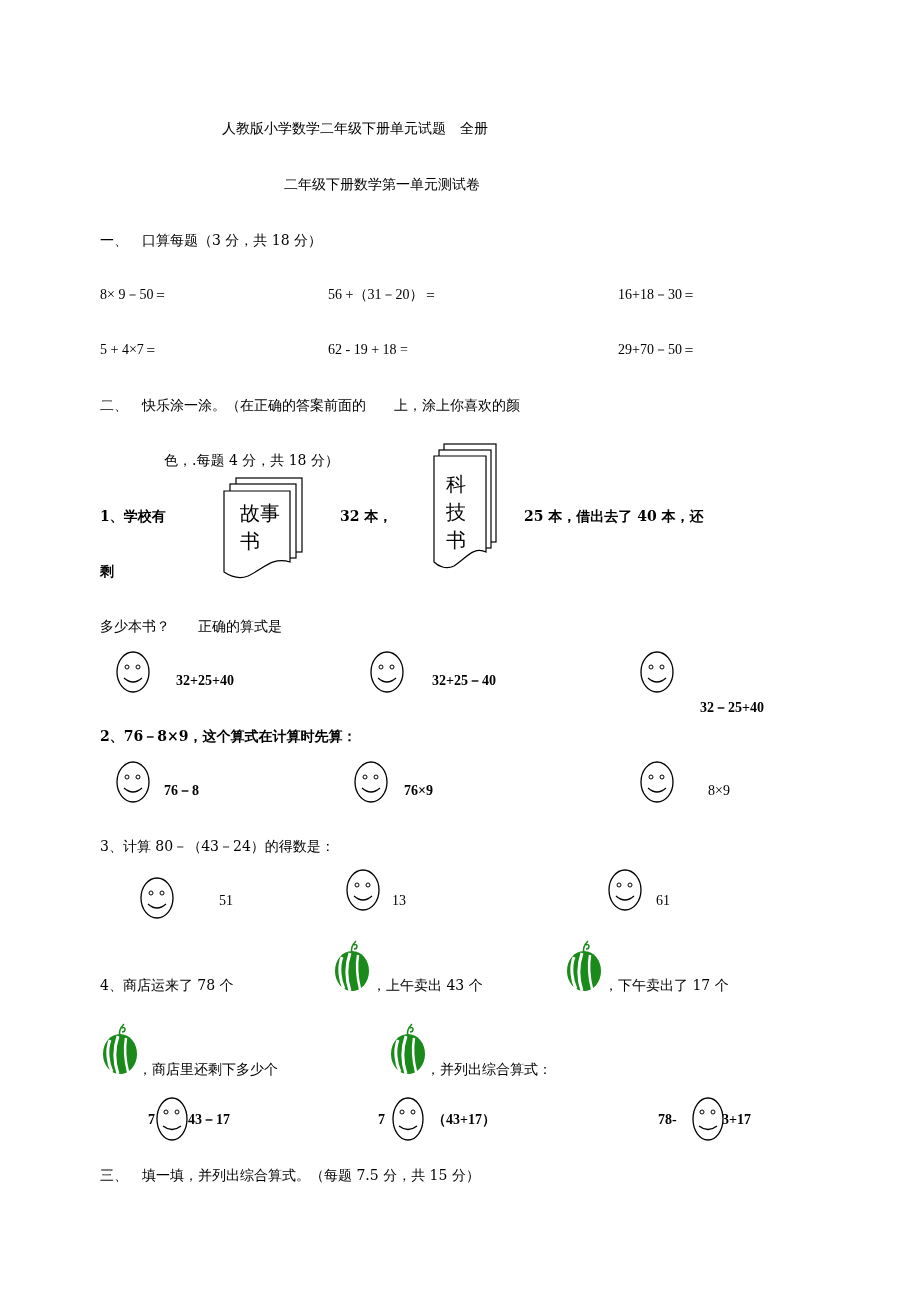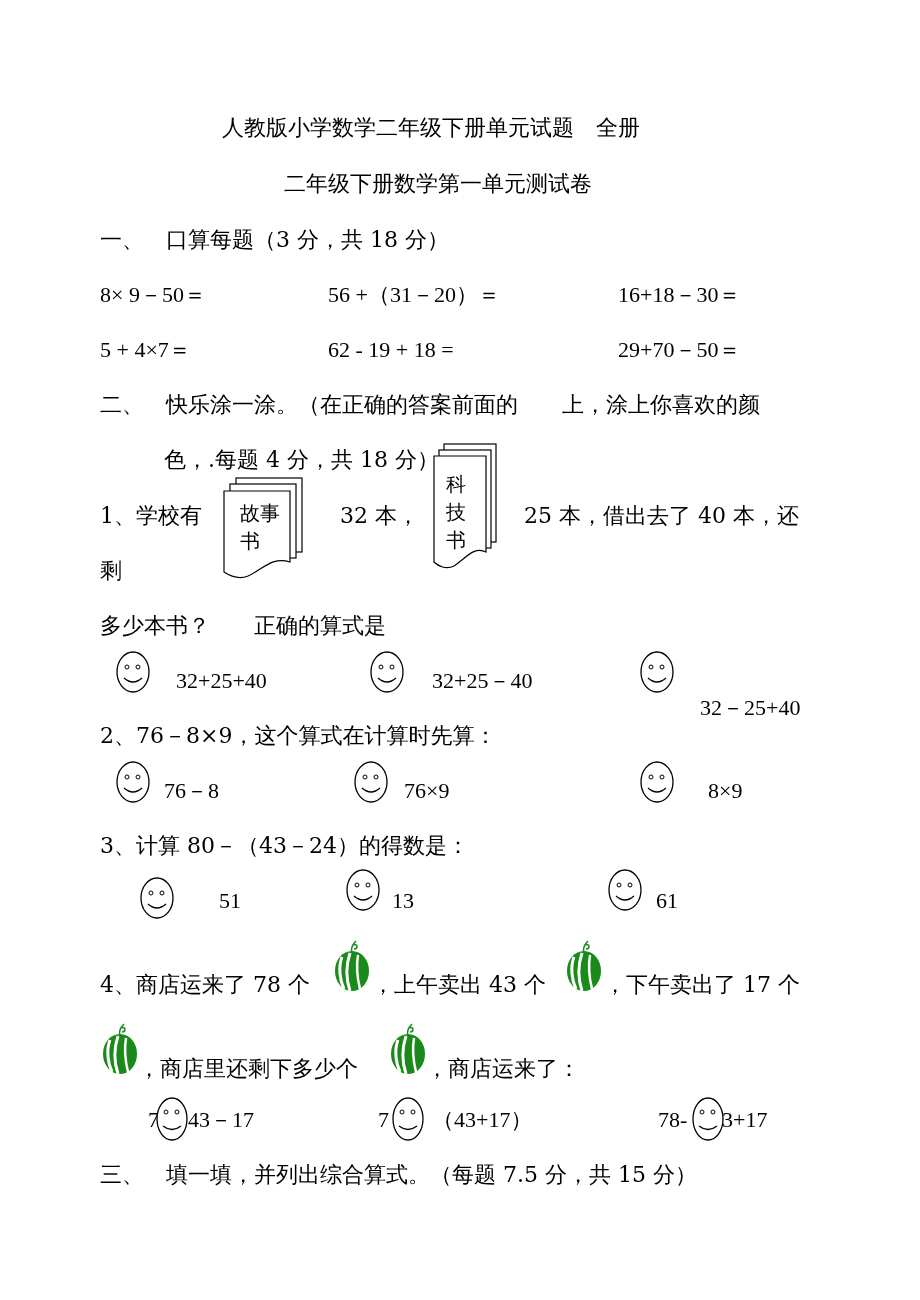--- a/index.html
+++ b/index.html
@@ -1,20 +1,20 @@
 <!DOCTYPE html>
 <html><head>
 <meta charset="utf-8">
 <style>
   html, body { margin: 0; padding: 0; background: #ffffff; }
   body { width: 920px; height: 1300px; position: relative; overflow: hidden;
          font-family: "DejaVu Serif", "Liberation Serif", serif; color: #000; }
   .abs { position: absolute; white-space: nowrap; }
-  .t { font-size: 22px; line-height: 28px; }
-  .b { font-weight: normal; text-align: right; }
+  .t { font-size: 14px; line-height: 28px; }
+  .b { font-weight: bold; text-align: right; }
   .num { font-family: "Liberation Serif", serif; }
   .smiley { position: absolute; }
   .book { position: absolute; }
   .melon { position: absolute; }
 </style>
 </head>
 <body>
 
 <div class="abs t" style="left:222px; top:114px;">人教版小学数学二年级下册单元试题　全册</div>
 <div class="abs t" style="left:284px; top:170px;">二年级下册数学第一单元测试卷</div>
@@ -179,21 +179,21 @@
 <div class="abs t" style="left:138px; top:1055px;">，商店里还剩下多少个</div>
 <div class="melon" style="left:388px; top:1020px;">
   <svg width="40" height="56" viewBox="0 0 40 56">
       <path d="M20 16 C18 10 22 6 24 4 M22 8 C26 6 26 12 22 12" fill="none" stroke="#1a8a1a" stroke-width="1.5"></path>
       <ellipse cx="20" cy="34" rx="17" ry="20" fill="#1a8a1a"></ellipse>
       <path d="M10 20 C6 30 8 44 12 52" stroke="#fff" stroke-width="3" fill="none"></path>
       <path d="M18 16 C14 28 14 42 18 54" stroke="#fff" stroke-width="3" fill="none"></path>
       <path d="M26 18 C24 30 26 44 28 52" stroke="#fff" stroke-width="2.5" fill="none"></path>
     </svg>
 </div>
-<div class="abs t" style="left:426px; top:1055px;">，商店运来了：</div>
+<div class="abs t" style="left:426px; top:1055px;">，并列出综合算式：</div>
 
 <div class="abs t b num" style="left:148px; top:1106px;">7</div>
 <div class="abs t b num" style="left:188px; top:1106px;">43－17</div>
 <div class="smiley" style="left:154px; top:1096px;">
   <svg width="36" height="46" viewBox="0 0 36 46">
       <ellipse cx="18" cy="23" rx="15" ry="21" fill="#fff" stroke="#000" stroke-width="1.3"></ellipse>
       <circle cx="12" cy="16" r="2" fill="none" stroke="#000"></circle>
       <circle cx="23" cy="16" r="2" fill="none" stroke="#000"></circle>
       <path d="M9 30 Q18 37 27 30" fill="none" stroke="#000" stroke-width="1.3"></path>
     </svg>

